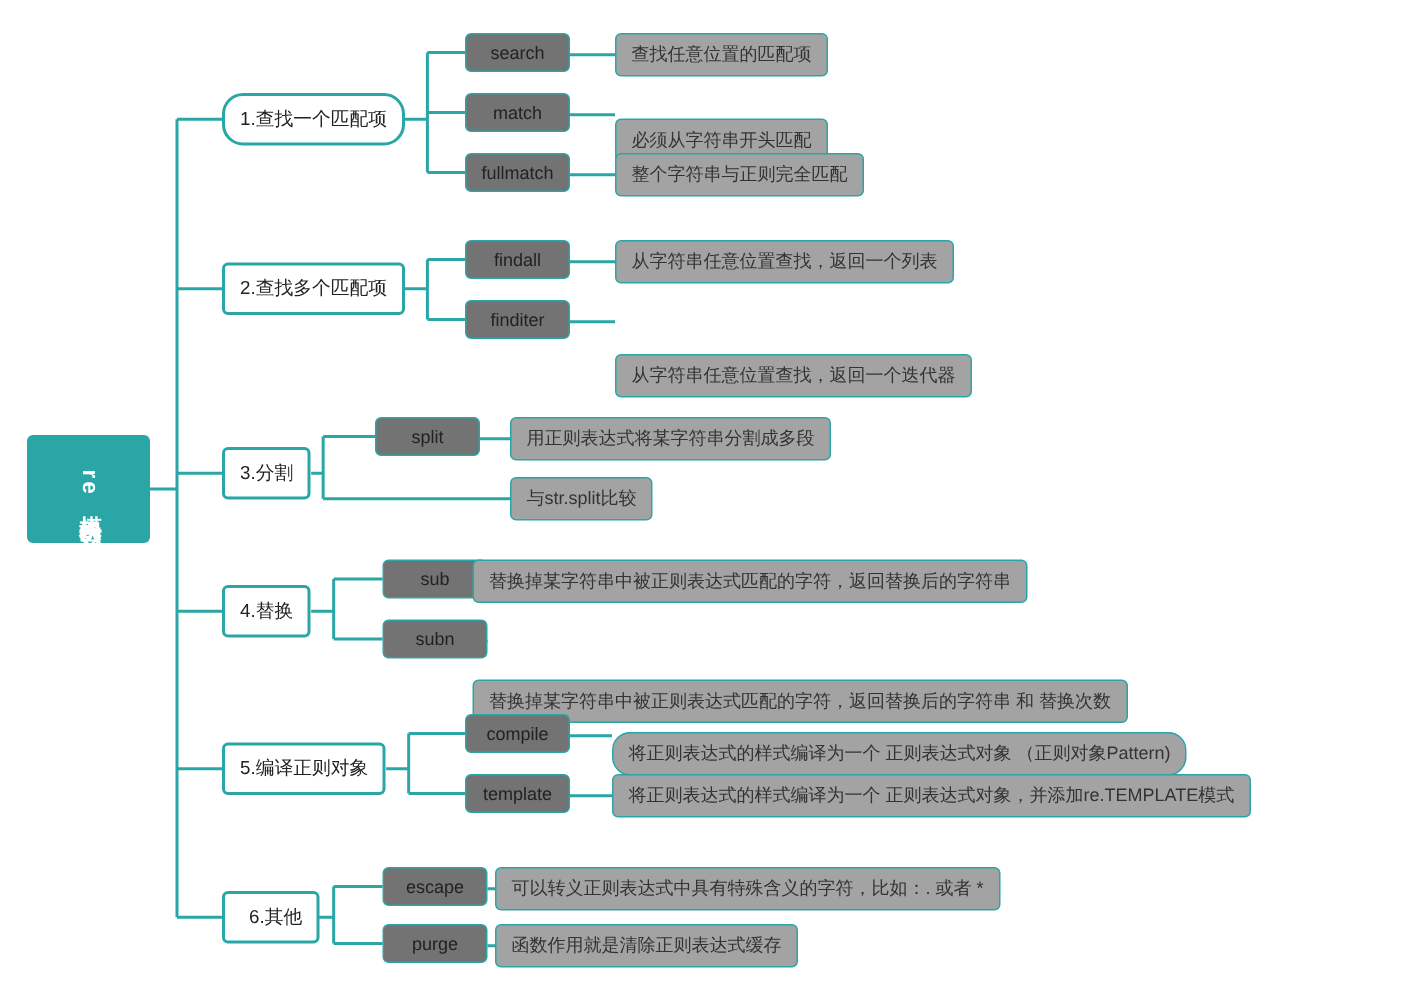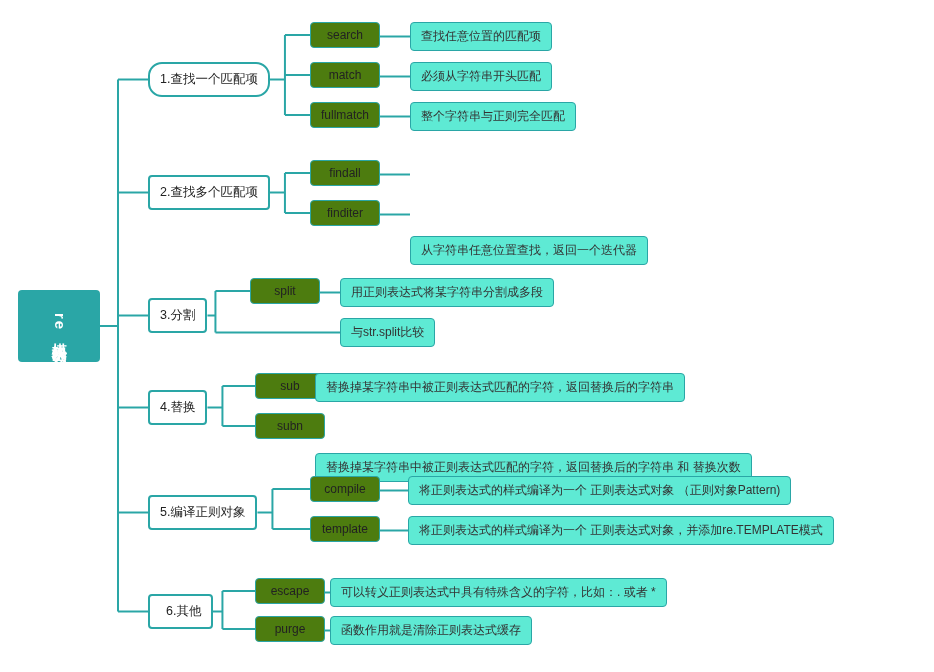--- a/index.html
+++ b/index.html
@@ -45,34 +45,34 @@
       background: #fff;
       border: 2px solid #2aa6a6;
       border-radius: 4px;
       color: #222;
       font-size: 12.5px;
       padding: 7px 10px;
       white-space: nowrap;
     }
 
     .node-l2 {
-      background: #4d7c0f;
+      background: #737373;
       border: 1.5px solid #2aa6a6;
       border-radius: 4px;
       color: #222;
       font-size: 12px;
       padding: 5px 10px;
       white-space: nowrap;
       min-width: 70px;
       text-align: center;
       align-items: center;
     }
 
     .node-desc {
-      background: #5eead4;
+      background: #a3a3a3;
       border: 1.5px solid #2aa6a6;
       border-radius: 4px;
       color: #333;
       font-size: 12px;
       padding: 5px 10px;
       white-space: nowrap;
     }
   </style>
 </head>
 <body>
@@ -135,36 +135,39 @@
   </div>
   <div class="node node-l2" id="n-b1c1" style="left:310px;top:22px;">
     <span>search</span>
   </div>
   <div class="node node-desc" id="n-b1c1d" style="left:410px;top:22px;">
     <span>查找任意位置的匹配项</span>
   </div>
   <div class="node node-l2" id="n-b1c2" style="left:310px;top:62px;">
     <span>match</span>
   </div>
-  <div class="node node-desc" id="n-b1c2d" style="left:410px;top:62px;">
+  <div class="node node-desc" id="n-b1c2d" style="left:410px;top:79px;">
     <span>必须从字符串开头匹配</span>
   </div>
   <div class="node node-l2" id="n-b1c3" style="left:310px;top:102px;">
     <span>fullmatch</span>
   </div>
   <div class="node node-desc" id="n-b1c3d" style="left:410px;top:102px;">
     <span>整个字符串与正则完全匹配</span>
   </div>
 
   <div class="node node-l1" id="n-b2" style="left:148px;top:175px;">
     <span>2.查找多个匹配项</span>
   </div>
   <div class="node node-l2" id="n-b2c1" style="left:310px;top:160px;">
     <span>findall</span>
   </div>
+  <div class="node node-desc" id="n-b2c1d" style="left:410px;top:160px;">
+    <span>从字符串任意位置查找，返回一个列表</span>
+  </div>
   <div class="node node-l2" id="n-b2c2" style="left:310px;top:200px;">
     <span>finditer</span>
   </div>
   <div class="node node-desc" id="n-b2c2d" style="left:410px;top:200px;margin-top:36px;">
     <span>从字符串任意位置查找，返回一个迭代器</span>
   </div>
 
   <div class="node node-l1" id="n-b3" style="left:148px;top:298px;">
     <span>3.分割</span>
   </div>
@@ -193,21 +196,21 @@
   <div class="node node-desc" id="n-b4c2d" style="left:315px;top:413px;margin-top:40px;">
     <span>替换掉某字符串中被正则表达式匹配的字符，返回替换后的字符串 和 替换次数</span>
   </div>
 
   <div class="node node-l1" id="n-b5" style="left:148px;top:495px;">
     <span>5.编译正则对象</span>
   </div>
   <div class="node node-l2" id="n-b5c1" style="left:310px;top:476px;">
     <span>compile</span>
   </div>
-  <div class="node node-desc" id="n-b5c1d" style="left:408px;top:476px;">
+  <div class="node node-desc" id="n-b5c1d" style="left:408px;top:488px;border-radius:12px;">
     <span>将正则表达式的样式编译为一个 正则表达式对象 （正则对象Pattern)</span>
   </div>
   <div class="node node-l2" id="n-b5c2" style="left:310px;top:516px;">
     <span>template</span>
   </div>
   <div class="node node-desc" id="n-b5c2d" style="left:408px;top:516px;">
     <span>将正则表达式的样式编译为一个 正则表达式对象，并添加re.TEMPLATE模式</span>
   </div>
 
   <div class="node node-l1" id="n-b6" style="left:148px;top:594px;padding-left:16px;">

